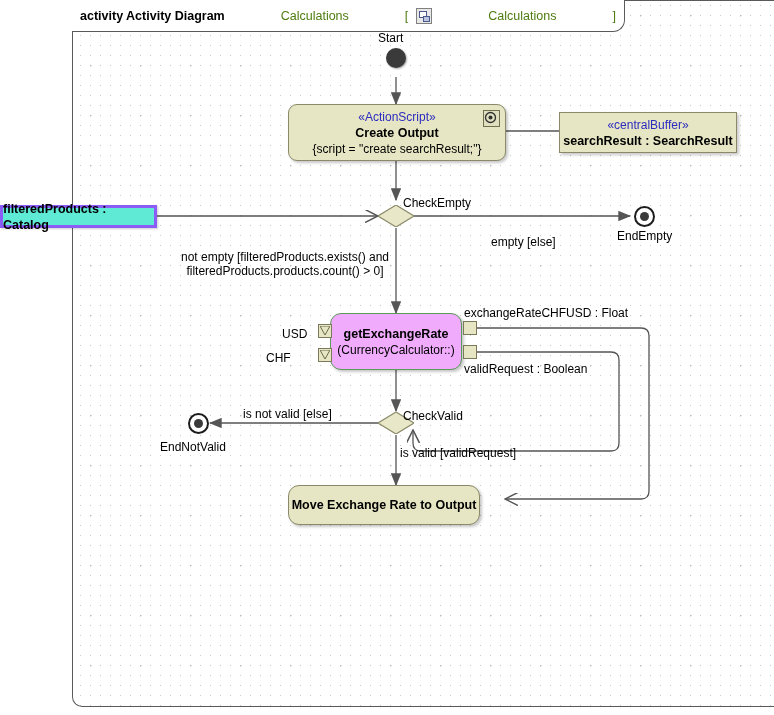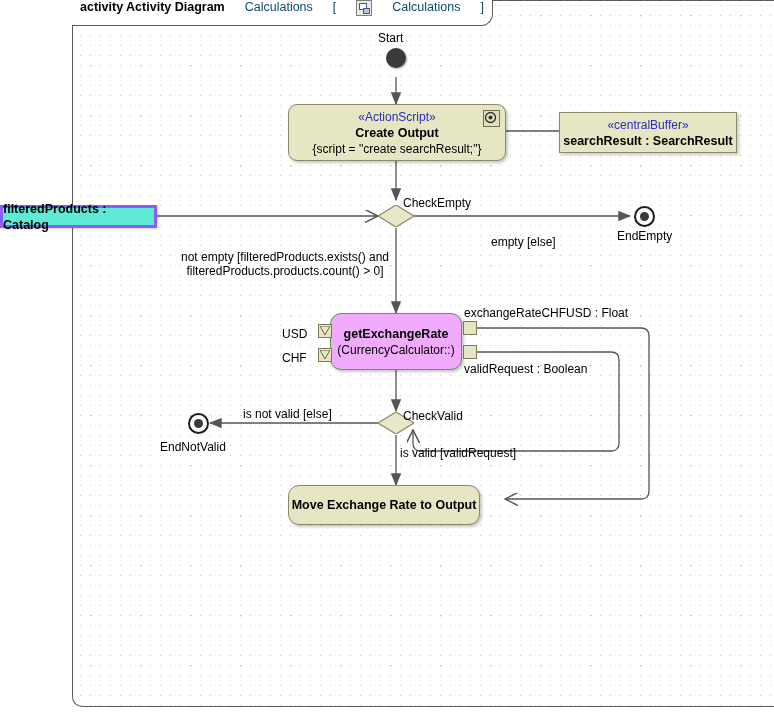--- a/index.html
+++ b/index.html
@@ -42,42 +42,43 @@
     width: 710px;
     height: 1px;
     background: #5a5a5a;
   }
 
   
   #title-tab {
     position: absolute;
     left: 72px;
     top: 0px;
-    height: 26px;
+    height: 32px;
     padding: 0 8px 0 8px;
     background: #ffffff;
     border: 1px solid #5a5a5a;
     border-top: none;
     border-left: none;
     border-bottom-right-radius: 12px;
     display: flex;
-    align-items: flex-start;
-    gap: 20px;
+    align-items: center;
+    gap: 8px;
     white-space: nowrap;
     box-sizing: border-box;
     z-index: 5;
   }
   .tt-bold {
     font-size: 12.5px;
     font-weight: bold;
     color: #000;
   }
   .tt-norm {
     font-size: 12.5px;
-    color: #0c4a6e;
+    color: #4d7c0f;
+    margin-left: 48px;
   }
   .tt-icon {
     display: inline-block;
     width: 14px;
     height: 14px;
     border: 1px solid #808080;
     background: #e8e8e8;
     position: relative;
     vertical-align: middle;
   }
@@ -351,21 +352,21 @@
       <polygon points="0,0 10,0 5,9" fill="#e6e6c4" stroke="#6a6a4a" stroke-width="1"></polygon>
     </svg>
   </div>
   <div class="lbl" style="left:282px; top:327px;">USD</div>
 
   <div class="pin" style="left:318px; top:348px;">
     <svg class="pin-tri" width="10" height="10" viewBox="0 0 10 10">
       <polygon points="0,0 10,0 5,9" fill="#e6e6c4" stroke="#6a6a4a" stroke-width="1"></polygon>
     </svg>
   </div>
-  <div class="lbl" style="left:282px; top:351px;text-align:center;">CHF</div>
+  <div class="lbl" style="left:266px; top:351px;text-align:center;">CHF</div>
 
   <div class="pin" style="left:463px; top:321px;"></div>
   <div class="lbl" style="left:464px; top:306px;">exchangeRateCHFUSD : Float</div>
 
   <div class="pin" style="left:463px; top:345px;"></div>
   <div class="lbl" style="left:464px; top:362px;">validRequest : Boolean</div>
 
   <div class="node diamond" style="left:378px; top:412px;">
     <svg width="36" height="22" viewBox="0 0 36 22">
       <polygon points="18,0 36,11 18,22 0,11" fill="#e8e8c8" stroke="#8a8a6a" stroke-width="1.2"></polygon>

